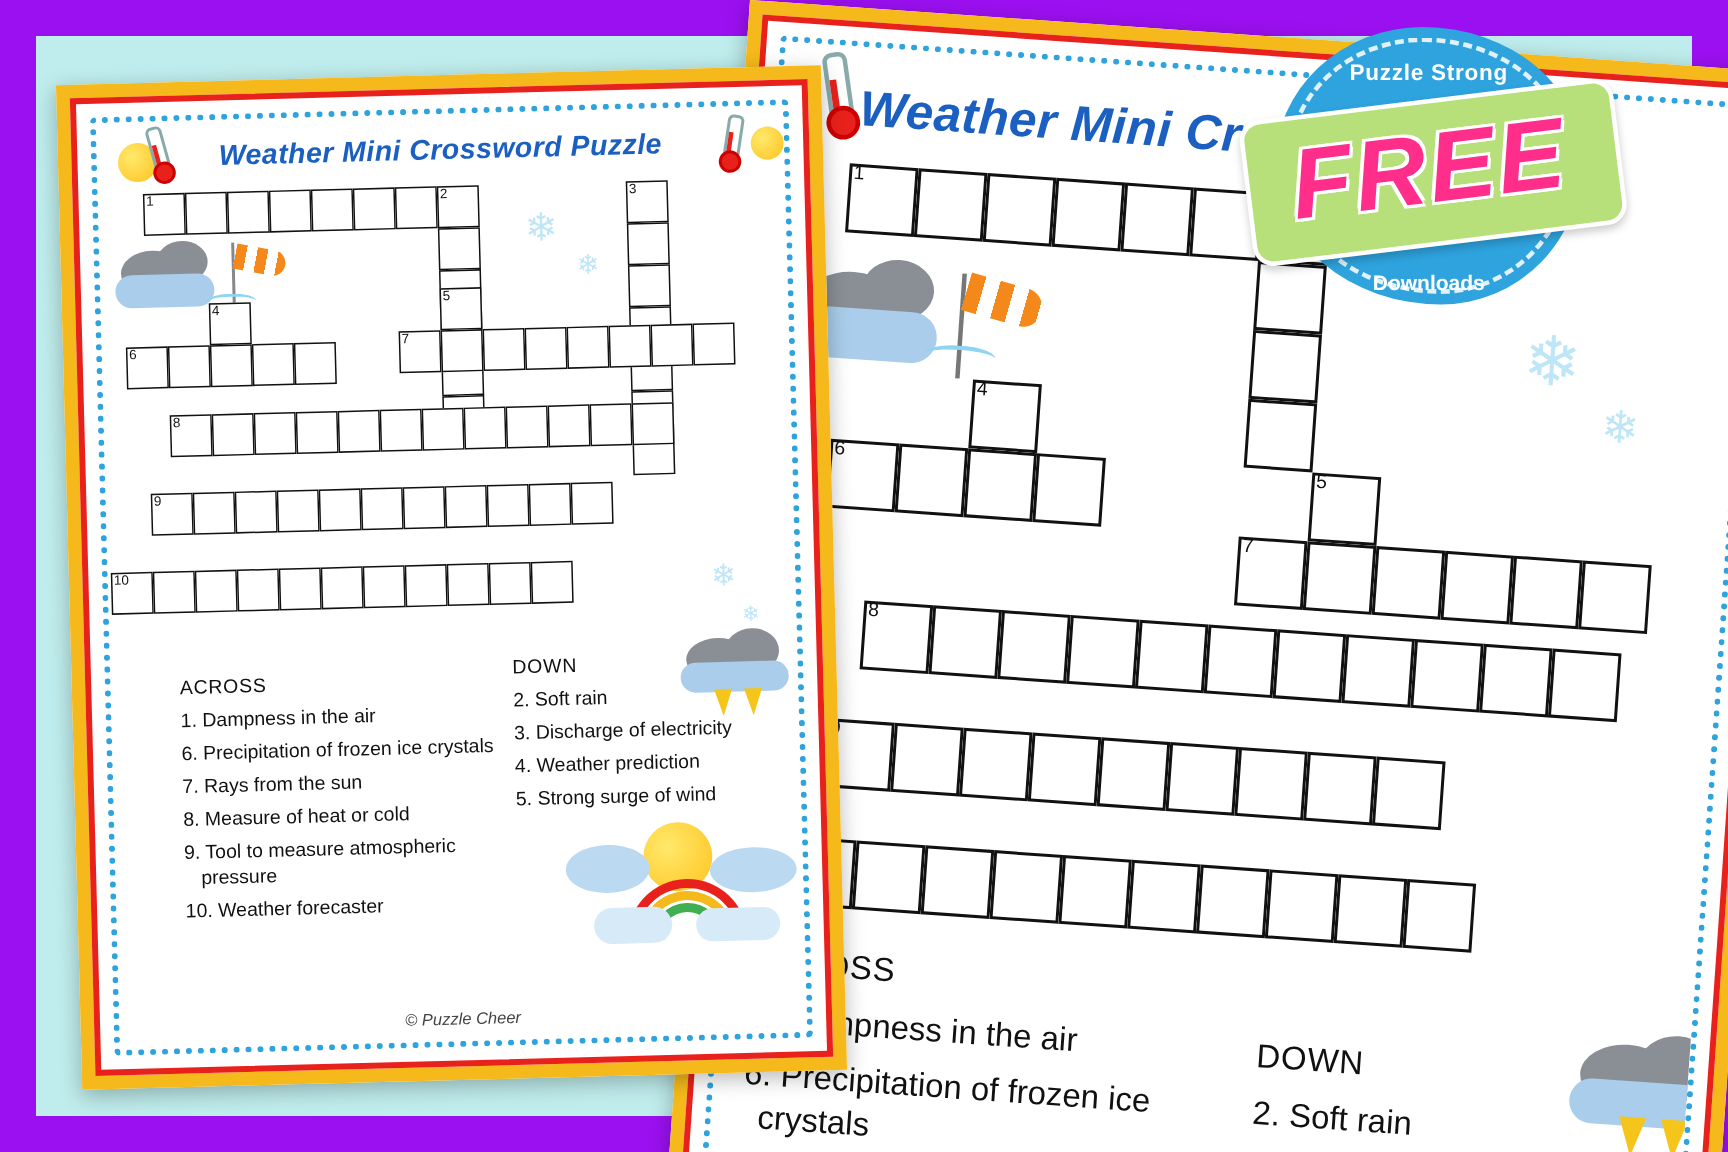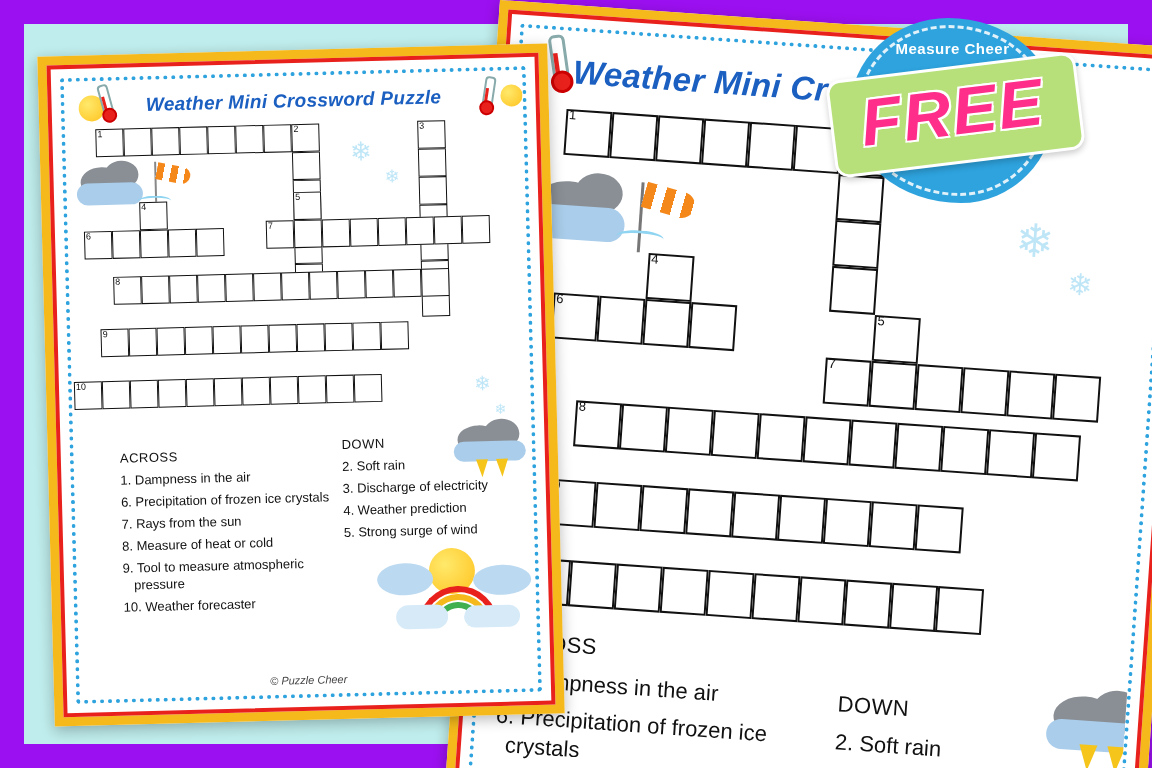--- a/index.html
+++ b/index.html
@@ -457,16 +457,17 @@
       <div style="position:absolute;left:86px;top:62px;width:56px;height:22px;background:#D6EAF8;border-radius:11px;"></div>
     </div>
 
     <div class="footer" style="top:598px;">© Puzzle Cheer</div>
 
   </div>
 </div>
 
 <div id="free-badge">
   <div class="badge-blob"></div>
-  <div class="badge-top">Measure Cheer</div>
+  <div class="badge-top">Puzzle Strong</div>
+  <div class="badge-bottom">Downloads</div>
   <div class="free-plate"></div>
   <div class="free-text">FREE</div>
 </div>
 
 </body></html>

